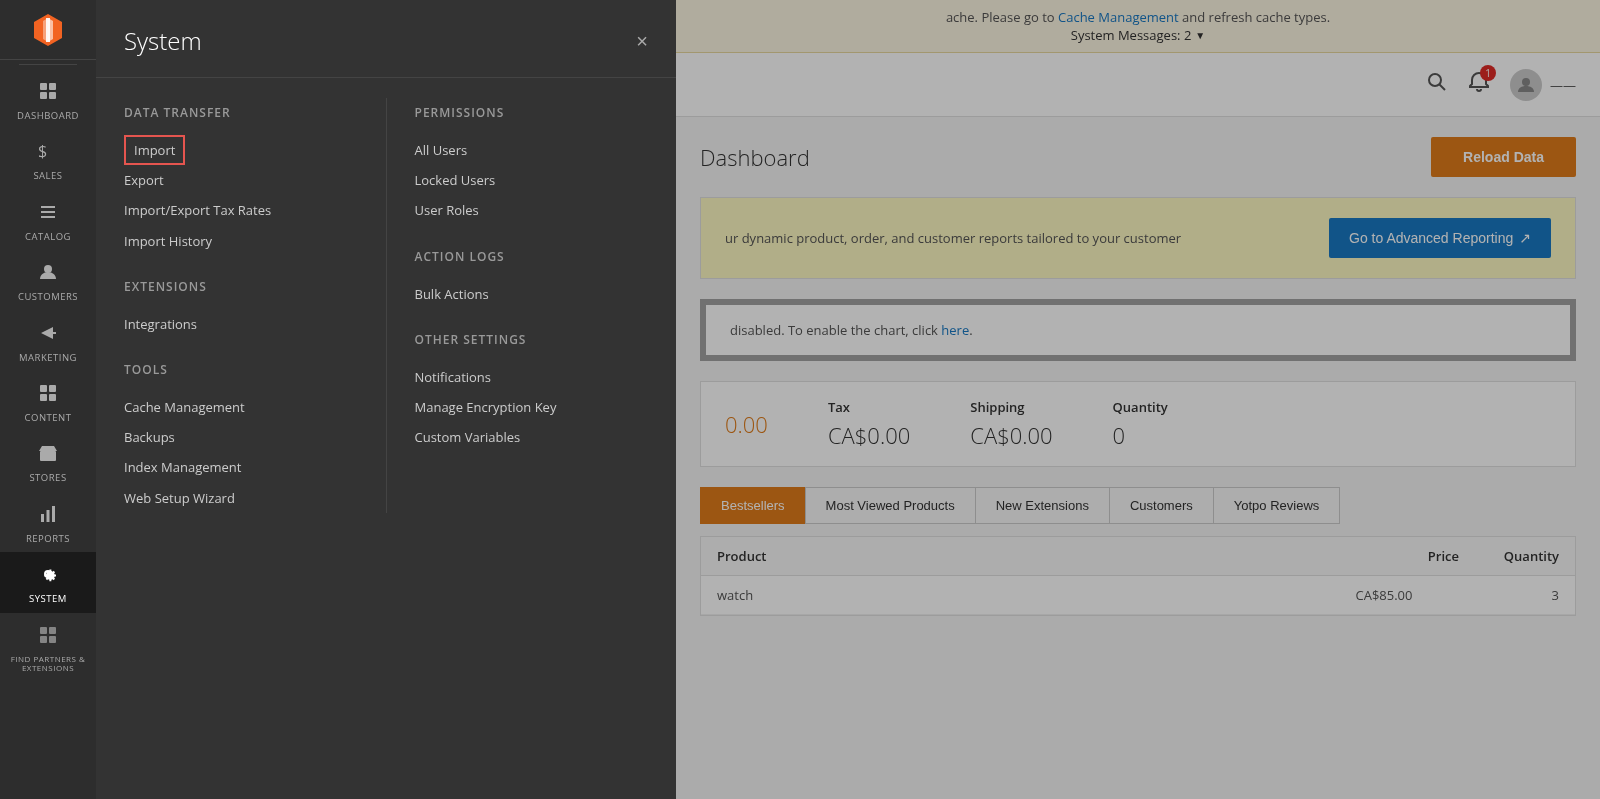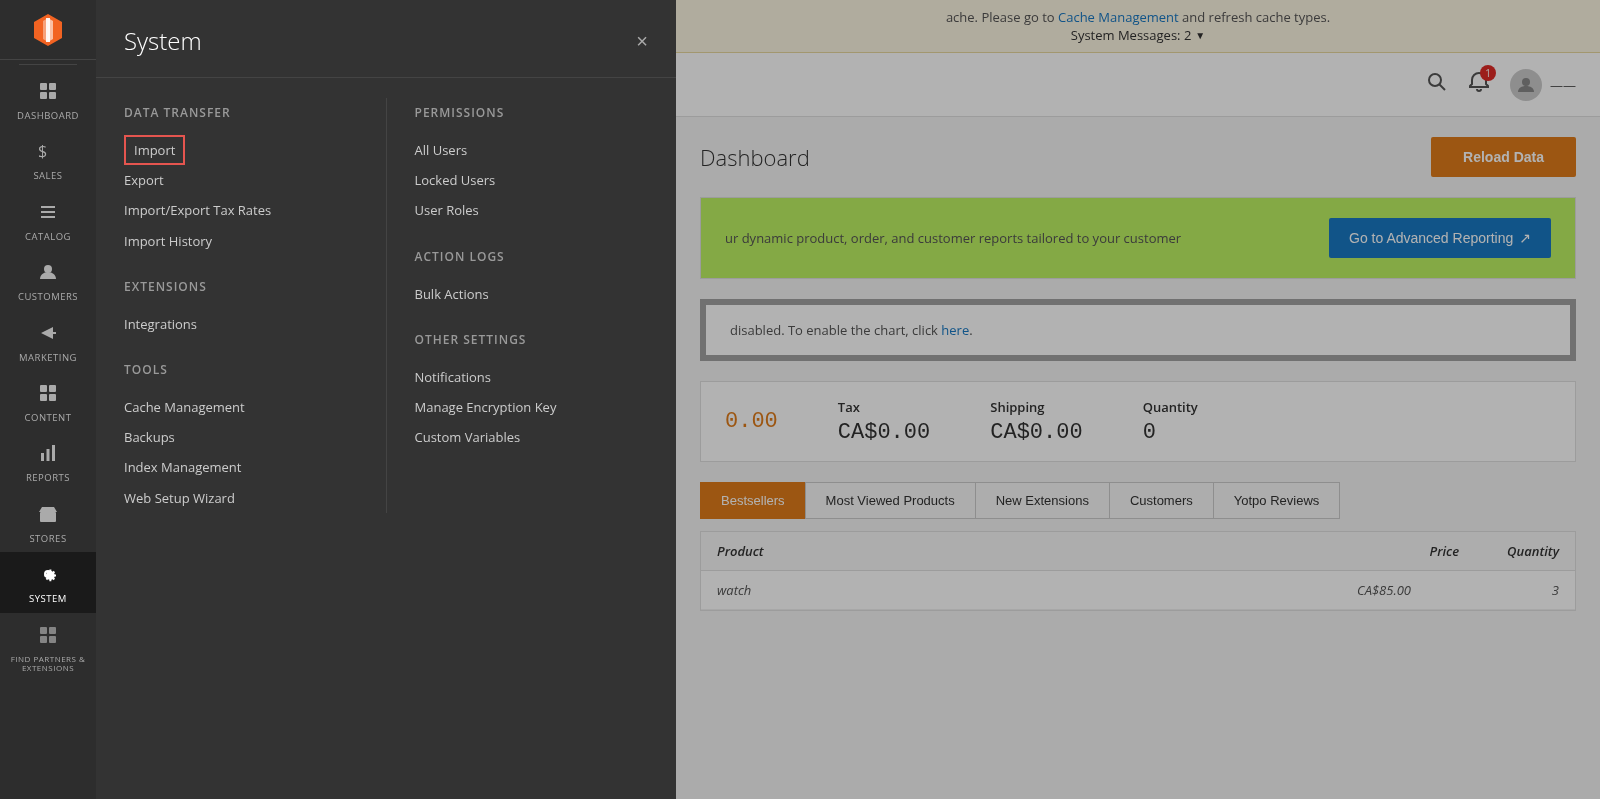--- a/index.html
+++ b/index.html
@@ -190,21 +190,21 @@
       color: #fff;
       border: none;
       padding: 12px 32px;
       font-size: 14px;
       font-weight: 600;
       cursor: pointer;
       border-radius: 2px;
     }
 
     .advanced-reporting-box {
-      background: #bef264;
+      background: #fef9c3;
       border: 1px solid #e0e0e0;
       padding: 20px 24px;
       margin-bottom: 20px;
       display: flex;
       align-items: center;
       justify-content: space-between;
     }
     .advanced-reporting-text { font-size: 13px; color: #555; flex: 1; padding-right: 20px; }
     .advanced-btn {
       background: #1979c3;
@@ -234,21 +234,21 @@
       background: #fff;
       border: 1px solid #e0e0e0;
       padding: 16px 24px;
       margin-bottom: 20px;
       display: flex;
       align-items: center;
       gap: 60px;
     }
     .stat-item { }
     .stat-label { font-size: 13px; color: #333; font-weight: 600; margin-bottom: 4px; }
-    .stat-value { font-size: 22px; color: #333; font-weight: 300; font-family: Liberation Mono, monospace; }
+    .stat-value { font-size: 22px; color: #333; font-weight: 300; }
     .stat-value.orange { color: #e07c1a; }
 
     .tabs-row {
       display: flex;
       gap: 0;
       margin-bottom: 12px;
     }
     .tab-btn {
       padding: 10px 20px;
       border: 1px solid #ccc;
@@ -258,21 +258,20 @@
       cursor: pointer;
       border-right: none;
     }
     .tab-btn:last-child { border-right: 1px solid #ccc; }
     .tab-btn.active { background: #e07c1a; color: #fff; border-color: #e07c1a; }
 
     .table-area {
       background: #fff;
       border: 1px solid #e0e0e0;
       margin-top: 10px;
-      font-style: italic;
     }
     .table-header-row {
       display: flex;
       padding: 10px 16px;
       border-bottom: 1px solid #e0e0e0;
       background: #f8f8f8;
     }
     .table-header-cell { font-size: 13px; font-weight: 600; color: #333; flex: 1; }
     .table-header-cell.price { text-align: right; flex: 0 0 150px; }
     .table-header-cell.qty { text-align: right; flex: 0 0 100px; }
@@ -372,37 +371,37 @@
           <rect x="2" y="11" width="7" height="7" rx="1"></rect>
           <rect x="11" y="11" width="7" height="7" rx="1"></rect>
         </svg>
     </span>
     <span class="label">CONTENT</span>
   </div>
 
   <div class="sidebar-item">
     <span class="icon">
       <svg width="20" height="20" viewBox="0 0 20 20" fill="currentColor">
+          <rect x="2" y="8" width="16" height="10" rx="1"></rect>
+          <path d="M1 8 L4 3 L16 3 L19 8Z"></path>
+          <rect x="8" y="12" width="4" height="6"></rect>
+        </svg>
+    </span>
+    <span class="label">STORES</span>
+  </div>
+
+  <div class="sidebar-item">
+    <span class="icon">
+      <svg width="20" height="20" viewBox="0 0 20 20" fill="currentColor">
           <rect x="3" y="10" width="3" height="8"></rect>
           <rect x="8.5" y="6" width="3" height="12"></rect>
           <rect x="14" y="2" width="3" height="16"></rect>
         </svg>
     </span>
     <span class="label">REPORTS</span>
-  </div>
-
-  <div class="sidebar-item">
-    <span class="icon">
-      <svg width="20" height="20" viewBox="0 0 20 20" fill="currentColor">
-          <rect x="2" y="8" width="16" height="10" rx="1"></rect>
-          <path d="M1 8 L4 3 L16 3 L19 8Z"></path>
-          <rect x="8" y="12" width="4" height="6"></rect>
-        </svg>
-    </span>
-    <span class="label">STORES</span>
   </div>
 
   <div class="sidebar-item active">
     <span class="icon">
       <svg width="20" height="20" viewBox="0 0 20 20" fill="currentColor">
           <path d="M10 6a4 4 0 100 8 4 4 0 000-8zm0 6a2 2 0 110-4 2 2 0 010 4z"></path>
           <path d="M18 10.5h-1.26a7 7 0 00-.57-1.37l.89-.89-1.41-1.41-.89.89A7 7 0 0013.39 7V5.5h-2v1.5a7 7 0 00-1.37.58l-.89-.89-1.41 1.41.89.89A7 7 0 008 10.5H6.5v2H8a7 7 0 00.57 1.37l-.89.89 1.41 1.41.89-.89c.43.23.89.42 1.37.57v1.5h2v-1.5a7 7 0 001.37-.57l.89.89 1.41-1.41-.89-.89c.23-.43.42-.89.57-1.37H18v-2z"></path>
         </svg>
     </span>
     <span class="label">SYSTEM</span>

